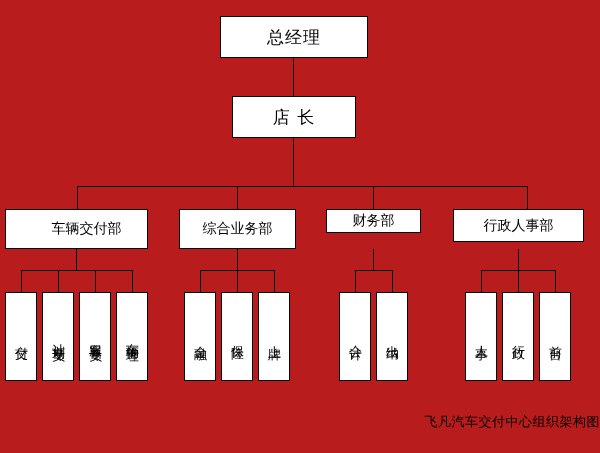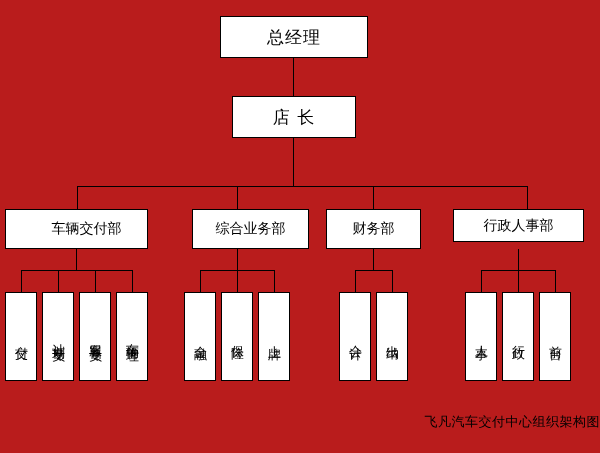--- a/index.html
+++ b/index.html
@@ -81,24 +81,24 @@
   <div class="conn h" style="left:77px; top:186px; width:451px;"></div>
 
   <div class="conn v" style="left:77px; top:186px; height:23px;"></div>
   <div class="conn v" style="left:237px; top:186px; height:23px;"></div>
   <div class="conn v" style="left:373px; top:186px; height:23px;"></div>
   <div class="conn v" style="left:527px; top:186px; height:23px;"></div>
 
   <div class="node level-3" style="left:5px; top:209px; width:143px; height:40px;padding-left:20px;">
     <span>车辆交付部</span>
   </div>
-  <div class="node level-3" style="left:192px; top:209px; width:117px; height:40px;">
+  <div class="node level-3" style="left:179px; top:209px; width:117px; height:40px;">
     <span>综合业务部</span>
   </div>
-  <div class="node level-3" style="left:326px; top:209px; width:95px; height:40px;">
+  <div class="node level-3" style="left:326px; top:209px; width:95px; height:24px;">
     <span>财务部</span>
   </div>
   <div class="node level-3" style="left:453px; top:209px; width:131px; height:33px;">
     <span>行政人事部</span>
   </div>
 
   <div class="conn v" style="left:76px; top:249px; height:22px;"></div>
   <div class="conn h" style="left:21px; top:270px; width:111px;"></div>
   <div class="conn v" style="left:21px; top:270px; height:22px;"></div>
   <div class="conn v" style="left:58px; top:270px; height:22px;"></div>

